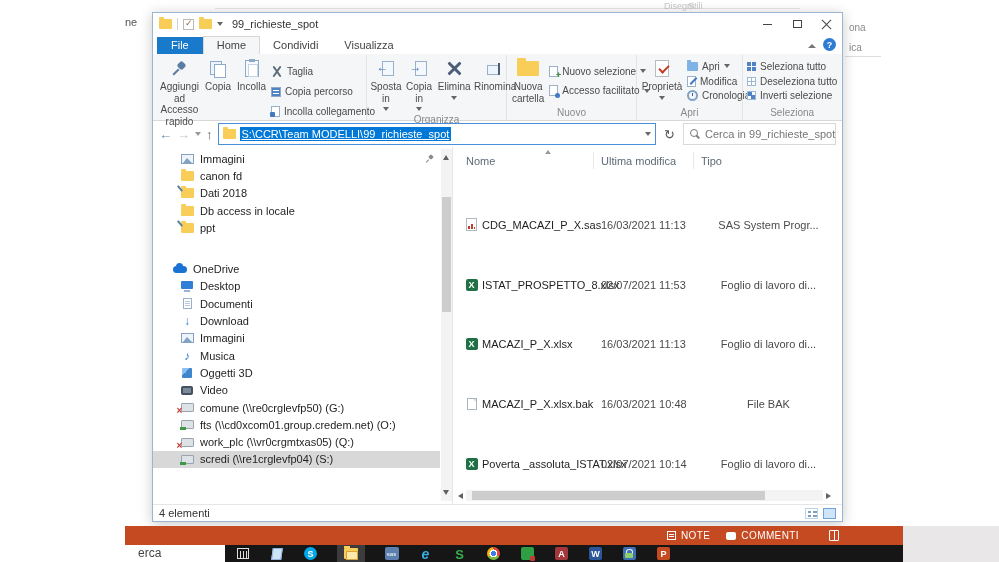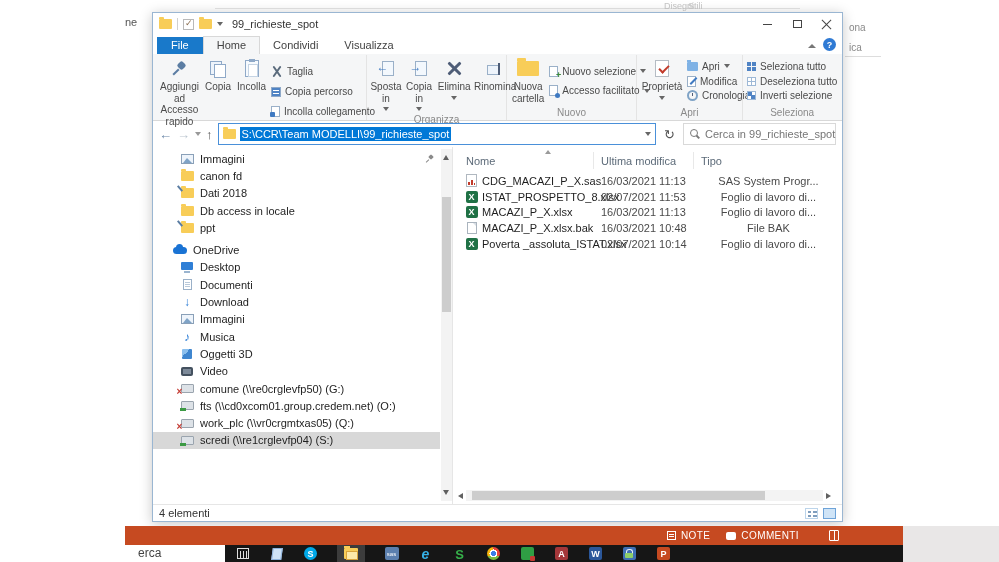--- a/index.html
+++ b/index.html
@@ -107,35 +107,35 @@
   .i-inv { width:9px; height:9px; display:inline-block; border:1px solid #9db8d6;
     background:linear-gradient(#4f83c4,#4f83c4) 0 0/4px 4px no-repeat, linear-gradient(#4f83c4,#4f83c4) 100% 100%/4px 4px no-repeat,
     linear-gradient(#9db8d6,#9db8d6) 50% 0/1px 100% no-repeat, linear-gradient(#9db8d6,#9db8d6) 0 50%/100% 1px no-repeat, #fff; }
 
   
   .addrrow { height:26px; display:flex; align-items:center; padding:0 6px; gap:5px; flex:0 0 auto; }
   .nav-glyph { font-size:13px; line-height:1; }
   .g-back { color:#6b87a8; } .g-fwd { color:#bcc6d0; } .g-up { color:#555; }
   .nav-caret { width:0; height:0; border:3px solid transparent; border-top:4px solid #999; margin-top:3px; }
   .addrfield { flex:1; height:22px; border:1px solid #4a90d9; display:flex; align-items:center; padding:0 4px; gap:4px; background:#fff; }
-  .addr-sel { background:#0078d7; color:#fff; font-size:11px; padding:1px 2px; white-space:nowrap; }
+  .addr-sel { background:#0078d7; color:#fff; font-size:11px; padding:1px 2px; white-space:nowrap;text-decoration:underline; }
   .addr-caret { margin-left:auto; width:0; height:0; border:3px solid transparent; border-top:4px solid #666; margin-top:3px; }
   .refresh { font-size:13px; color:#555; padding:0 3px; }
   .searchbox { width:153px; height:22px; border:1px solid #d9d9d9; display:flex; align-items:center; gap:5px; padding:0 6px; background:#fff; }
   .mag { width:10px; height:10px; position:relative; display:inline-block; flex:0 0 auto; }
   .mag::before { content:''; position:absolute; left:0; top:0; width:6px; height:6px; border:1.5px solid #7a7a7a; border-radius:50%; }
   .mag::after { content:''; position:absolute; left:6px; top:7px; width:4px; height:1.5px; background:#7a7a7a; transform:rotate(45deg); }
   .search-ph { font-size:11px; color:#767676; white-space:nowrap; }
 
   
   .content { flex:1; display:flex; min-height:0; }
   .sidebar { width:300px; border-right:1px solid #e6e6e6; padding-top:3px; position:relative; overflow:hidden; }
   .srow { height:17.3px; display:flex; align-items:center; font-size:11px; color:#1e1e1e; }
   .srow.lvl1 { padding-left:20px; } .srow.lvl2 { padding-left:27px; }
-  .srow.gap { margin-top:5px; }
+  .srow.gap { margin-top:24px; }
   .srow.selected { background:#d8d8d8; width:287px; }
   .sic { width:14px; margin-right:6px; display:flex; align-items:center; justify-content:center; flex:0 0 auto; }
   .pin-right { margin-left:auto; margin-right:18px; width:8px; height:8px; position:relative; }
   .pin-right::before { content:''; position:absolute; left:3px; top:0; width:4px; height:4px; background:#8a8a8a; border-radius:1px; transform:rotate(45deg); }
   .pin-right::after { content:''; position:absolute; left:1px; bottom:0; width:1px; height:4px; background:#8a8a8a; transform:rotate(45deg); }
 
   
   .s-pic { width:13px; height:10px; border:1px solid #8aa0b8; background:#eef4fb; position:relative; }
   .s-pic::after { content:''; position:absolute; left:1px; bottom:0; width:0; height:0; border-left:4px solid transparent; border-right:5px solid transparent; border-bottom:5px solid #7fa3c6; }
   .s-folder { width:13px; height:10px; background:#f8cd58; border-radius:1px; position:relative; }
@@ -167,21 +167,21 @@
   .sbar-down { position:absolute; bottom:3px; left:2px; width:0; height:0; border:3.5px solid transparent; border-top:5px solid #606060; }
 
   
   .filearea { flex:1; position:relative; min-width:0;text-align:center; }
   .fhead { position:absolute; left:0; top:0; right:0; height:24px; font-size:11px; color:#5d6b79; }
   .fh { position:absolute; top:8px; }
   .fh-name { left:13px; } .fh-mod { left:148px; } .fh-type { left:248px; }
   .sortmark { position:absolute; left:92px; top:0; width:0; height:0; border:3.5px solid transparent; border-bottom:4px solid #9a9a9a; }
   .colsep { position:absolute; top:5px; width:1px; height:17px; background:#e8e8e8; }
   .frows { position:absolute; left:0; top:26px; right:0; }
-  .frow { position:relative; height:15.7px; font-size:11px; display:flex; align-items:center; }
+  .frow { position:relative; height:15.7px; font-size:11px; display:flex; align-items:center;margin-top:44px; }
   .fic { position:absolute; left:12px; width:13px; display:flex; justify-content:center; }
   .fname { position:absolute; left:29px; color:#1e1e1e; white-space:nowrap; }
   .fmod { position:absolute; left:148px; color:#4a4a4a; white-space:nowrap; }
   .ftype { position:absolute; left:248px; right:6px; color:#4a4a4a; white-space:nowrap; overflow:hidden; }
   .f-sas { width:11px; height:13px; border:1px solid #b0b8c0; background:#fff; position:relative; }
   .f-sas::after { content:''; position:absolute; left:1px; bottom:1px; width:7px; height:5px;
      background:linear-gradient(#c23b2b,#c23b2b) 0 100%/2px 3px no-repeat, linear-gradient(#c23b2b,#c23b2b) 3px 100%/2px 5px no-repeat, linear-gradient(#c23b2b,#c23b2b) 6px 100%/2px 2px no-repeat; }
   .f-xls { width:12px; height:12px; background:#1f7145; border-radius:2px; position:relative; }
   .f-xls::after { content:'X'; position:absolute; left:0; top:0; width:12px; height:12px; color:#fff; font-size:9px; font-weight:bold; text-align:center; line-height:12px; }
   .f-plain { width:10px; height:12px; border:1px solid #aab4be; background:#fff; position:relative; }

